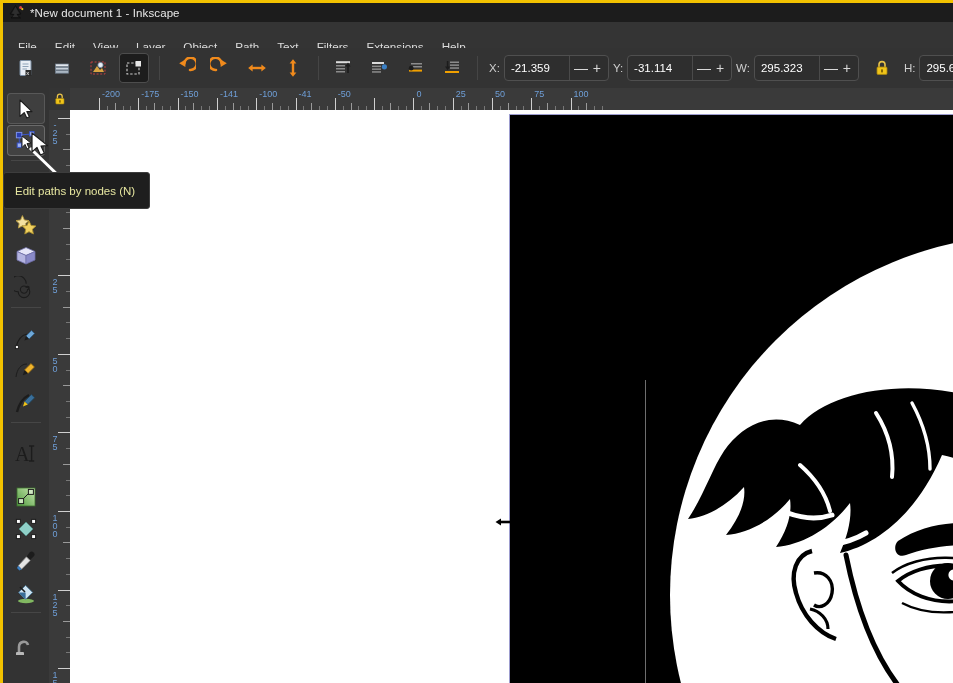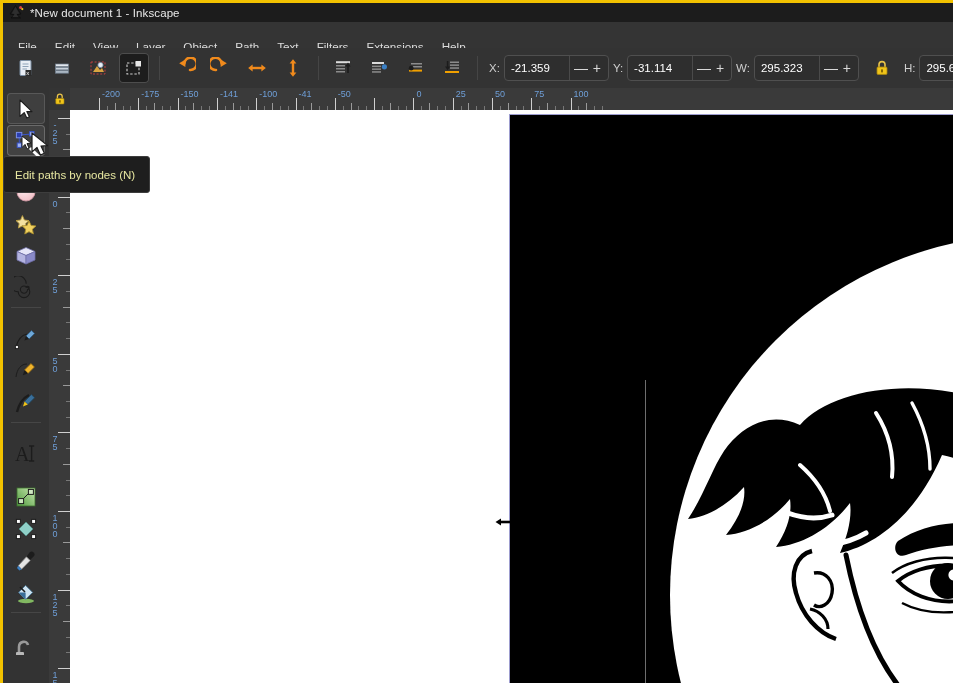--- a/index.html
+++ b/index.html
@@ -79,21 +79,21 @@
         box-shadow:0 0 0 1px rgba(60,60,160,.5);}
   .page-edge{position:absolute;left:440px;top:5px;width:1px;height:600px;
              background:repeating-linear-gradient(to bottom,#3b3bd0 0 3px,transparent 3px 6px);}
   .page-top-edge{position:absolute;left:440px;top:5px;width:520px;height:1px;
              background:repeating-linear-gradient(to right,#3b3bd0 0 3px,transparent 3px 6px);}
   .guide-v{position:absolute;left:575px;top:270px;width:1px;height:320px;background:#6e6e6e;}
 
   .resize-cursor{position:absolute;left:425px;top:405px;width:22px;height:14px;}
 
   
-  .tooltip{position:absolute;left:3px;top:156px;width:147px;height:37px;background:#1e1e1e;
+  .tooltip{position:absolute;left:3px;top:172px;width:147px;height:37px;background:#1e1e1e;
            border:1px solid #3d3d3d;border-radius:3px;display:flex;align-items:center;
            padding-left:11px;box-sizing:border-box;z-index:50;}
   .tooltip span{color:#e6e6a0;font-size:11.5px;white-space:nowrap;}
   .mouse-trail{position:absolute;left:0;top:0;width:160px;height:230px;z-index:49;pointer-events:none;}
 </style>
 </head>
 <body>
 
 <div id="app">
 

